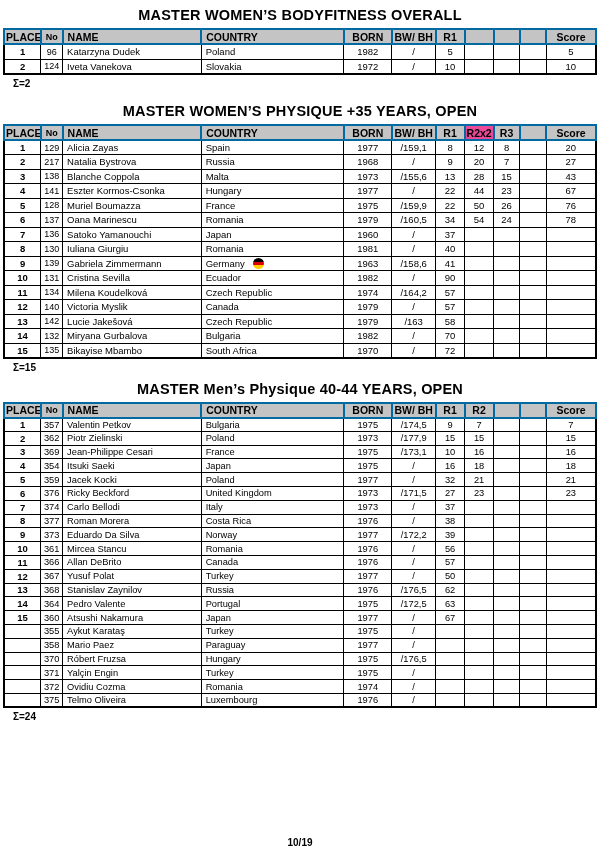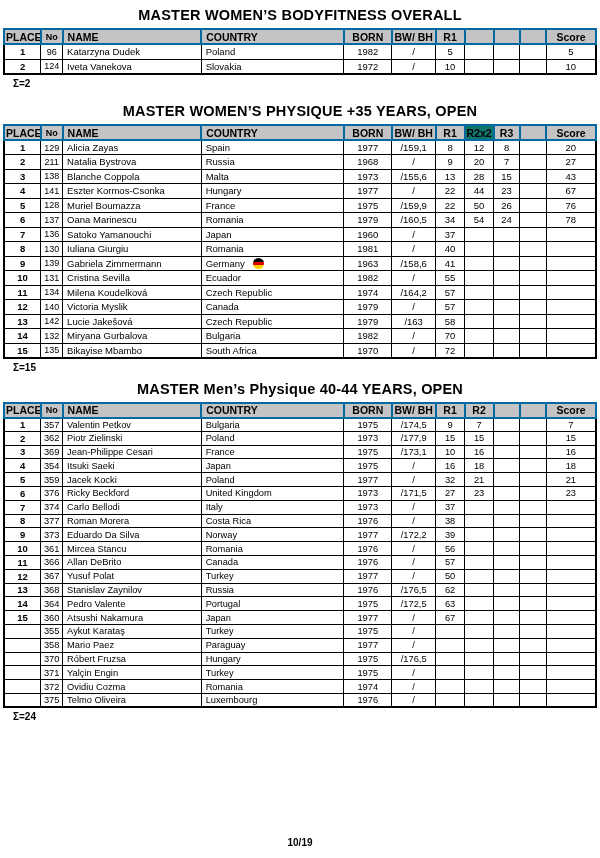--- a/index.html
+++ b/index.html
@@ -133,21 +133,21 @@
         </colgroup>
         <thead>
           <tr>
             <th class="c-place" style="background: rgb(196, 196, 196);">PLACE</th>
             <th class="c-no" style="background: rgb(196, 196, 196);">No</th>
             <th class="c-name" style="background: rgb(196, 196, 196);">NAME</th>
             <th class="c-country" style="background: rgb(196, 196, 196);">COUNTRY</th>
             <th class="c-born" style="background: rgb(196, 196, 196);">BORN</th>
             <th class="c-bwbh" style="background: rgb(196, 196, 196);">BW/ BH</th>
             <th class="c-r" style="background: rgb(196, 196, 196);">R1</th>
-            <th class="c-r" style="background: #0f766e;">R2x2</th>
+            <th class="c-r" style="background: #ec4899;">R2x2</th>
             <th class="c-r" style="background: rgb(196, 196, 196);">R3</th>
             <th class="c-r" style="background: rgb(196, 196, 196);"></th>
             <th class="c-score" style="background: rgb(196, 196, 196);">Score</th>
           </tr>
         </thead>
         <tbody>
           <tr>
             <td class="c-place">1</td>
             <td class="c-no">129</td>
             <td class="c-name">Alicia Zayas</td>
@@ -155,21 +155,21 @@
             <td class="c-born">1977</td>
             <td class="c-bwbh">/159,1</td>
             <td class="c-r">8</td>
             <td class="c-r">12</td>
             <td class="c-r">8</td>
             <td class="c-r"></td>
             <td class="c-score">20</td>
           </tr>
           <tr>
             <td class="c-place">2</td>
-            <td class="c-no">211</td>
+            <td class="c-no">217</td>
             <td class="c-name">Natalia Bystrova</td>
             <td class="c-country">Russia</td>
             <td class="c-born">1968</td>
             <td class="c-bwbh">/</td>
             <td class="c-r">9</td>
             <td class="c-r">20</td>
             <td class="c-r">7</td>
             <td class="c-r"></td>
             <td class="c-score">27</td>
           </tr>
@@ -264,21 +264,21 @@
             <td class="c-r"></td>
             <td class="c-score"></td>
           </tr>
           <tr>
             <td class="c-place">10</td>
             <td class="c-no">131</td>
             <td class="c-name">Cristina Sevilla</td>
             <td class="c-country">Ecuador</td>
             <td class="c-born">1982</td>
             <td class="c-bwbh">/</td>
-            <td class="c-r">55</td>
+            <td class="c-r">90</td>
             <td class="c-r"></td>
             <td class="c-r"></td>
             <td class="c-r"></td>
             <td class="c-score"></td>
           </tr>
           <tr>
             <td class="c-place">11</td>
             <td class="c-no">134</td>
             <td class="c-name">Milena Koudelková</td>
             <td class="c-country">Czech Republic</td>

